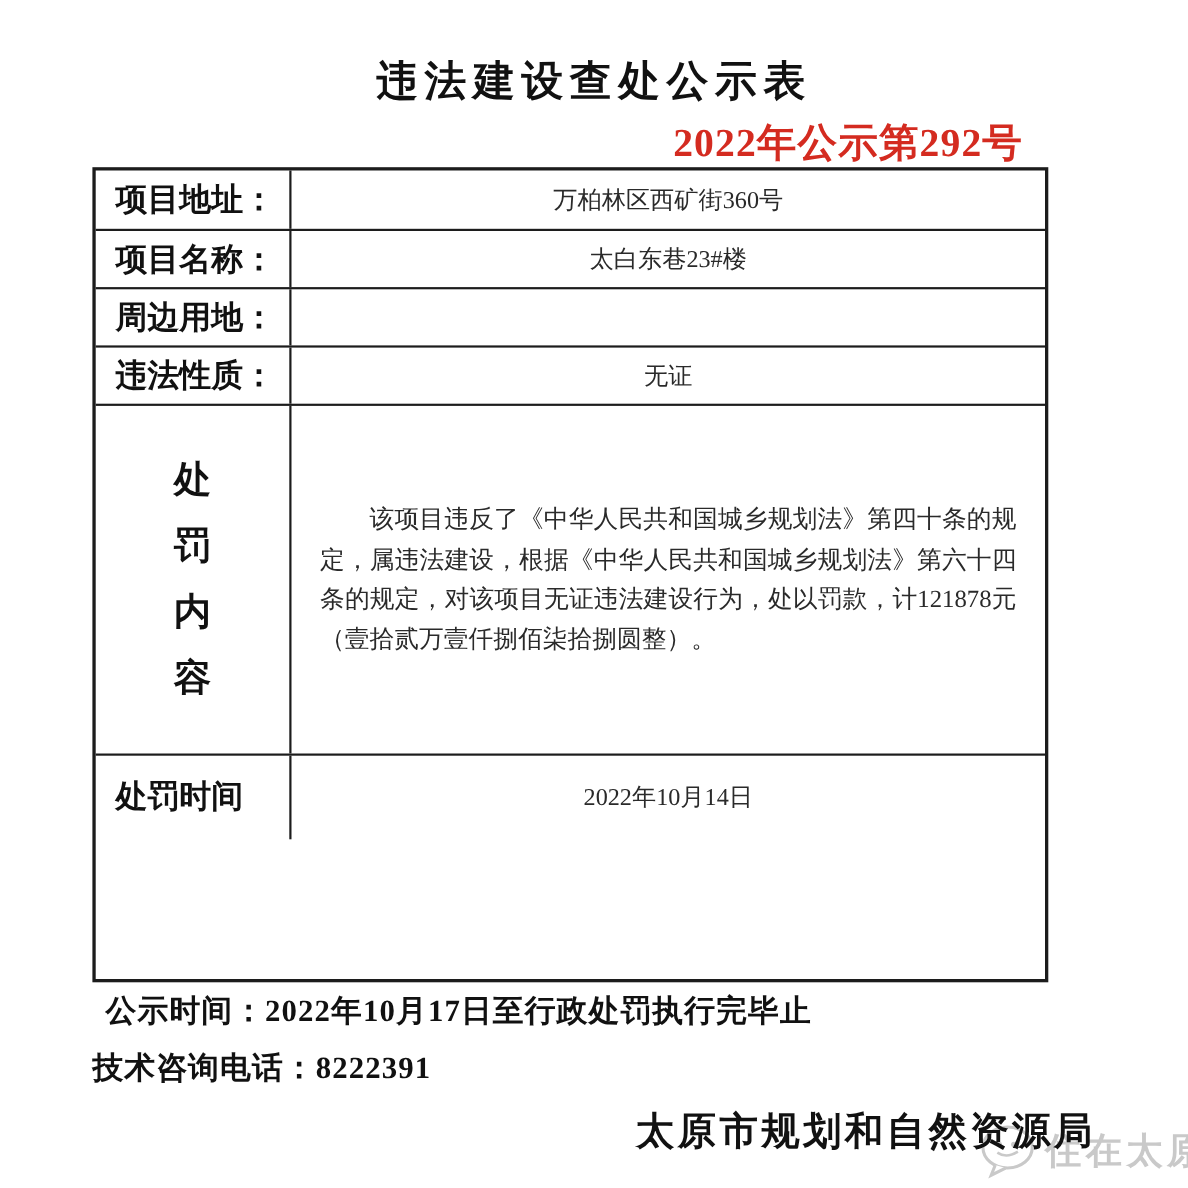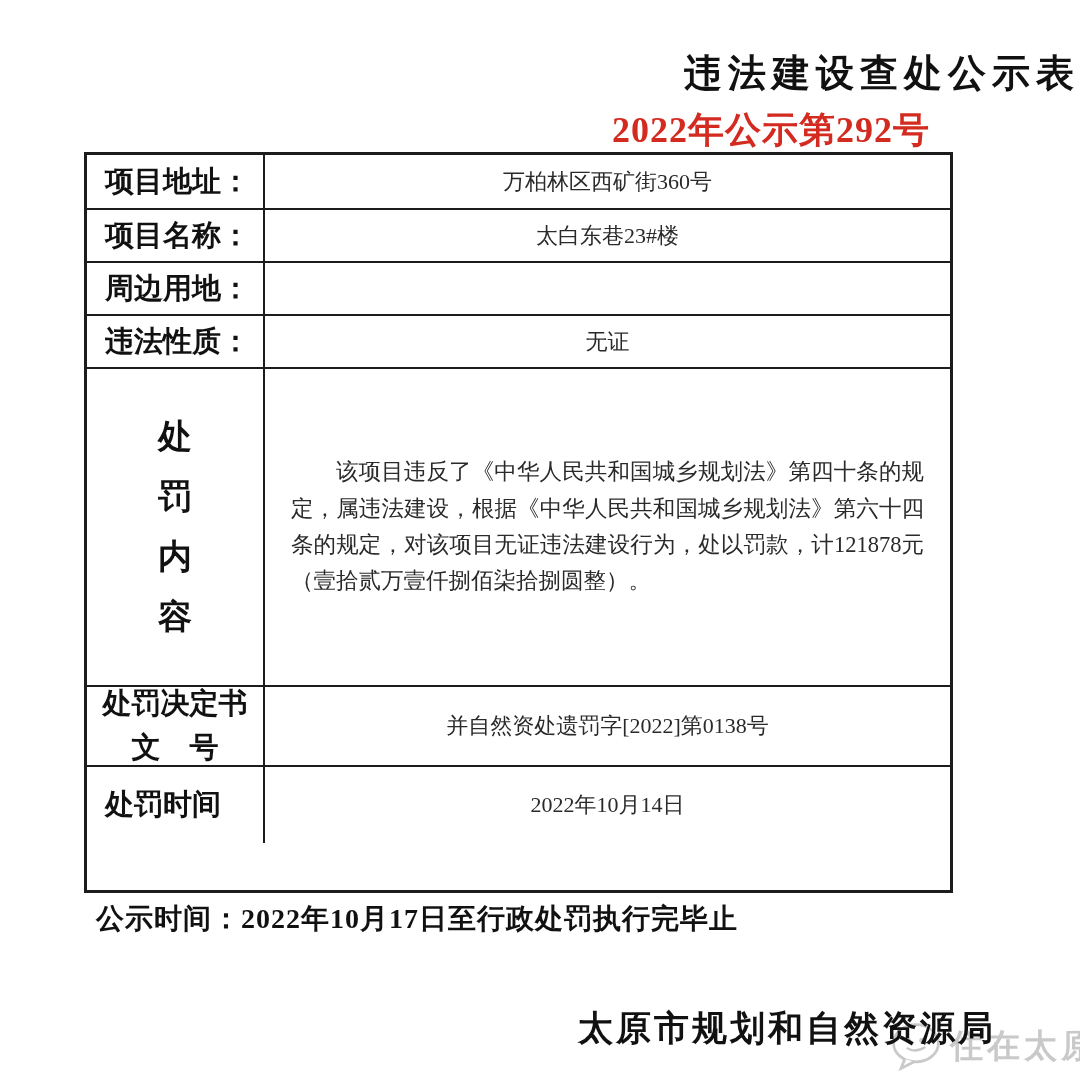--- a/index.html
+++ b/index.html
@@ -6,21 +6,21 @@
   .page{
     position:relative;
     width:1080px;height:1080px;
     background:#ffffff;
     font-family:"Liberation Serif","DejaVu Serif",serif;
     color:#1a1a1a;
     overflow:hidden;
   }
   .doc-title{
     position:absolute;top:48px;left:0;width:1080px;
-    text-align:right;
+    text-align:center;
     font-size:38px;font-weight:bold;
     letter-spacing:6px;
     color:#111;
   }
   .notice-number{
     position:absolute;top:106px;right:150px;
     font-size:36px;font-weight:bold;
     color:#d42b20;
     letter-spacing:1px;
   }
@@ -141,37 +141,31 @@
         <span>处</span>
         <span>罚</span>
         <span>内</span>
         <span>容</span>
       </div>
       <div class="cell-value penalty-content">
         <p>该项目违反了《中华人民共和国城乡规划法》第四十条的规定，属违法建设，根据《中华人民共和国城乡规划法》第六十四条的规定，对该项目无证违法建设行为，处以罚款，计121878元（壹拾贰万壹仟捌佰柒拾捌圆整）。</p>
       </div>
     </div>
 
-    <div class="t-row row-decision">
-      <div class="cell-label decision-label">
-        <span>处罚决定书</span>
-        <span>文　号</span>
-      </div>
-      <div class="cell-value">并自然资处遗罚字[2022]第0138号</div>
-    </div>
 
     <div class="t-row row-time">
       <div class="cell-label">处罚时间</div>
       <div class="cell-value">2022年10月14日</div>
     </div>
 
   </div>
 
   <div class="footer-line1">公示时间：2022年10月17日至行政处罚执行完毕止</div>
 
+  <div class="footer-line2">技术咨询电话：8222391</div>
 
   <div class="watermark">
     <svg class="wm-icon" viewBox="0 0 60 60">
       <g fill="none" stroke="#c9c9c9" stroke-width="3">
         <ellipse cx="30" cy="27" rx="24" ry="20"></ellipse>
         <path d="M18 44 L14 54 L28 47" fill="#ffffff" stroke="#c9c9c9"></path>
       </g>
       <circle cx="22" cy="24" r="2.6" fill="#c9c9c9"></circle>
       <circle cx="36" cy="24" r="2.6" fill="#c9c9c9"></circle>
       <path d="M20 32 Q29 38 40 31" stroke="#c9c9c9" stroke-width="2.5" fill="none"></path>

